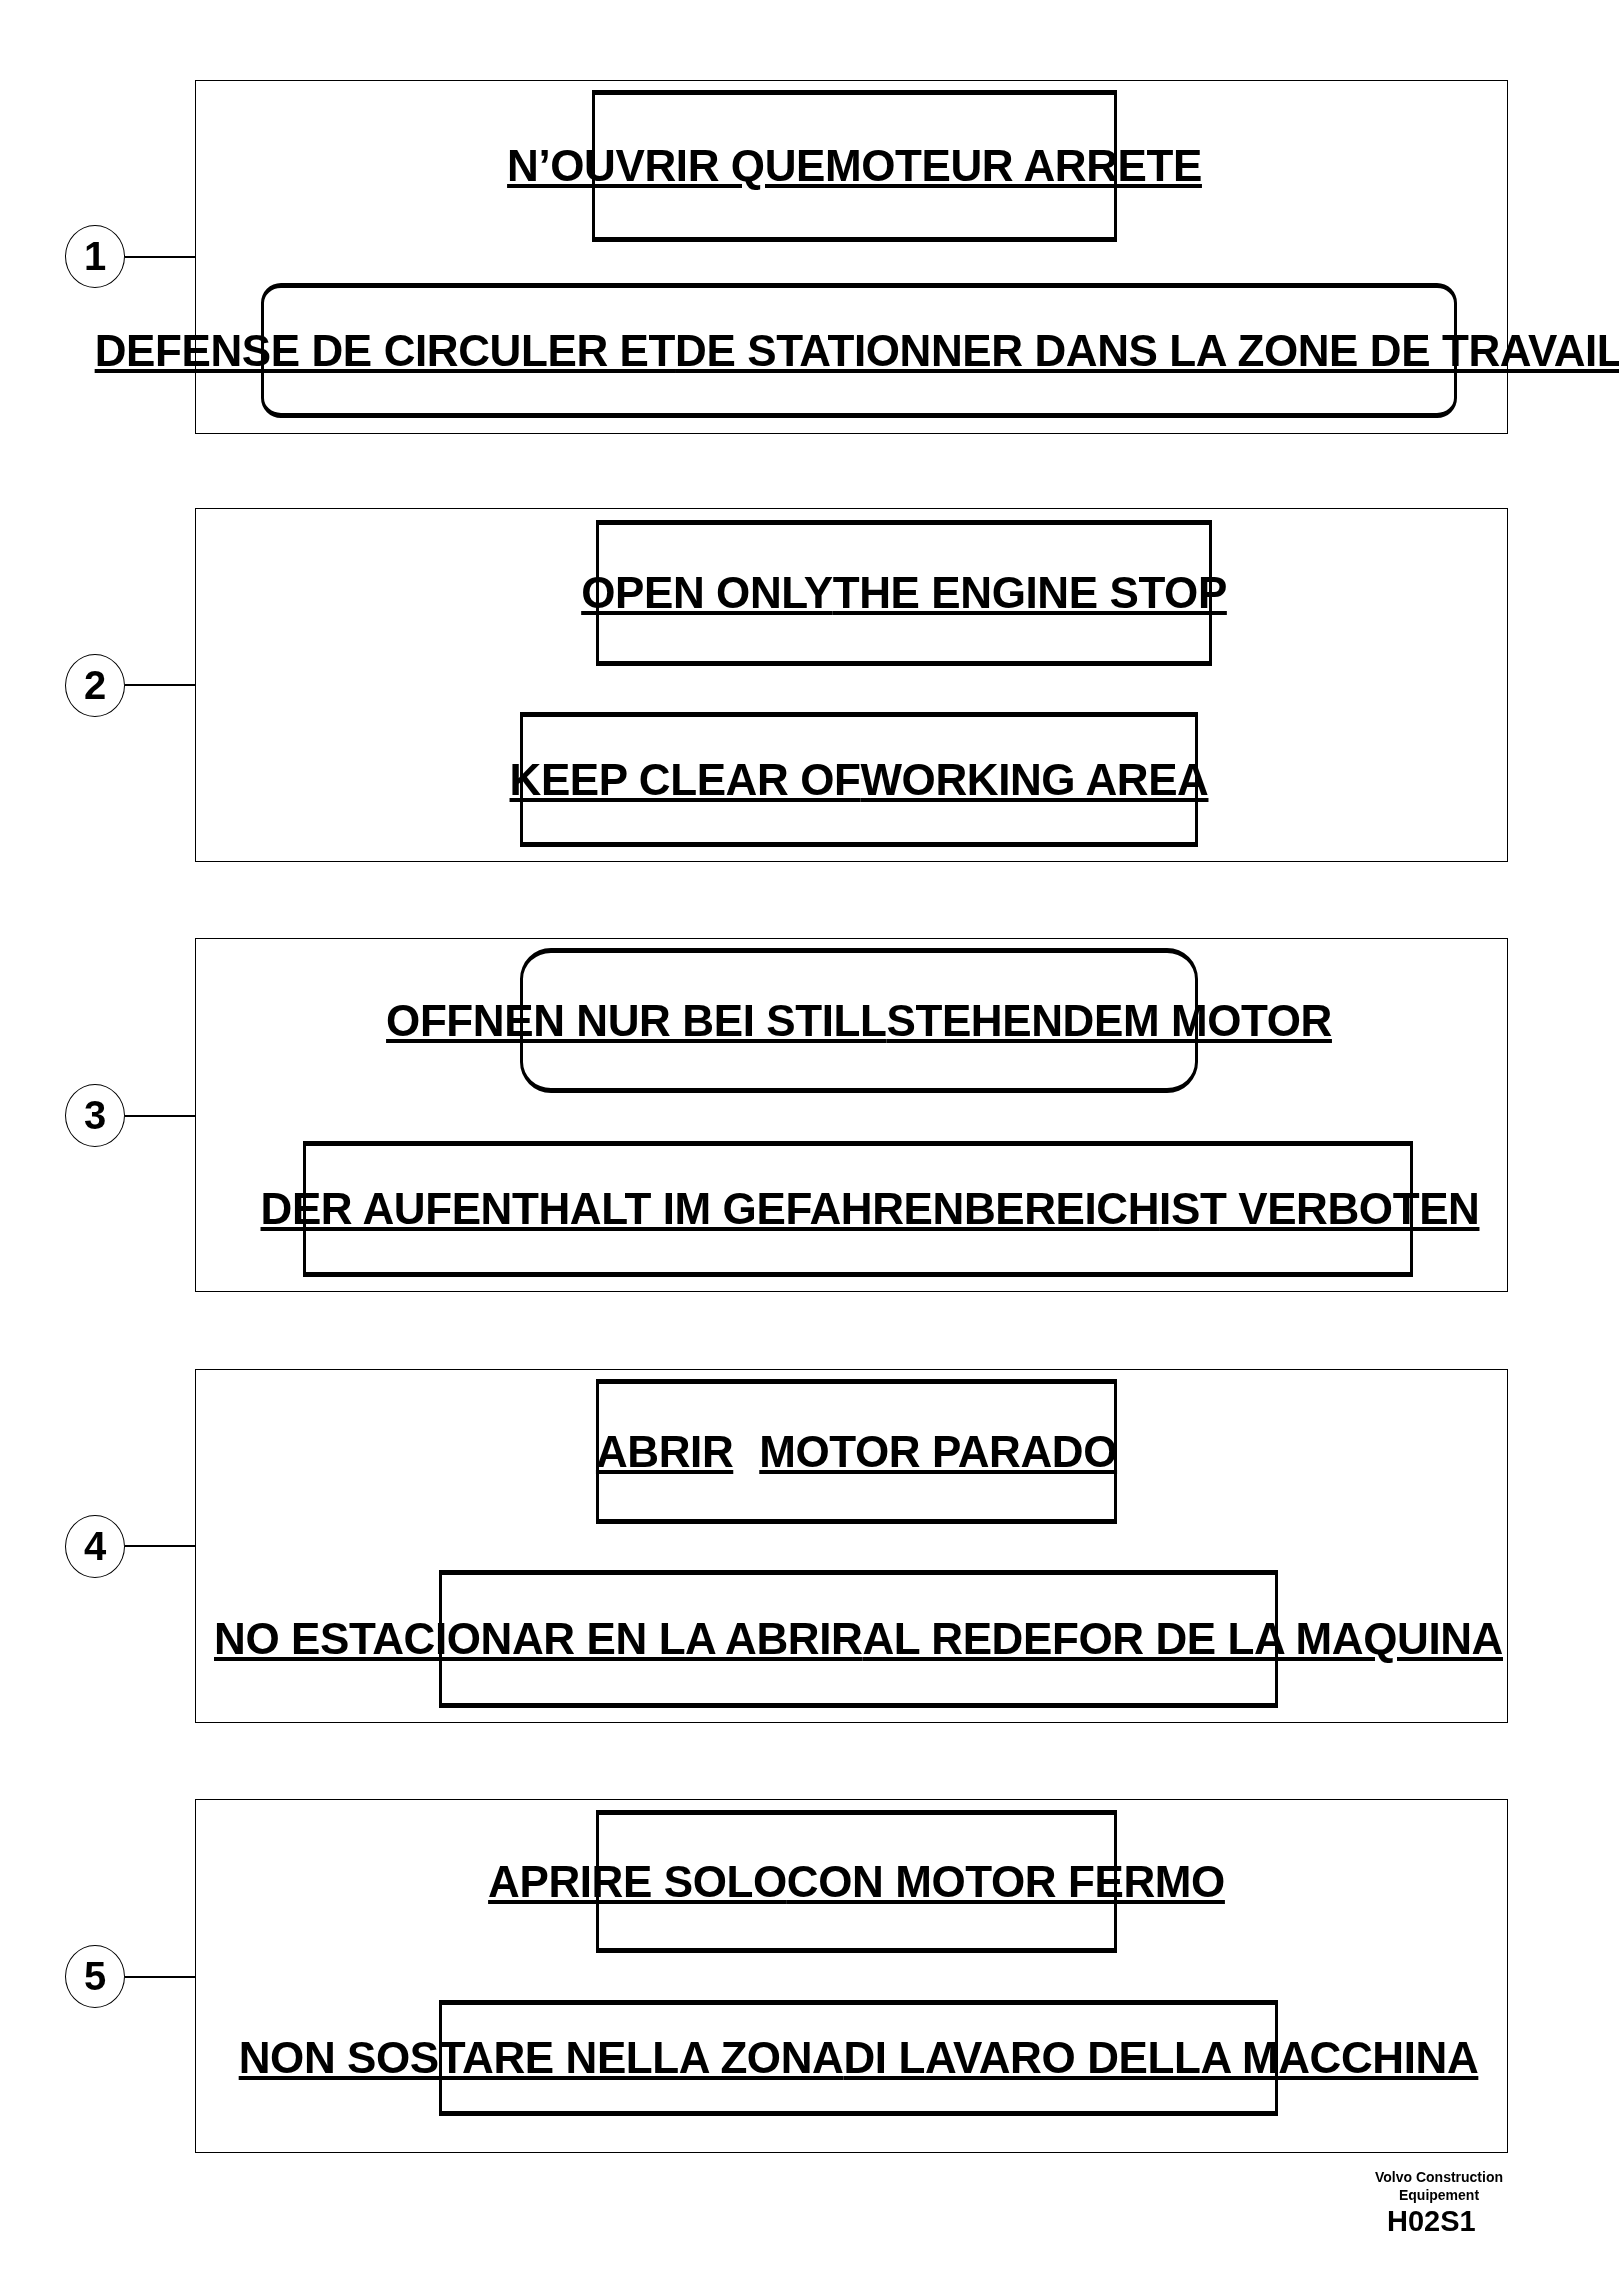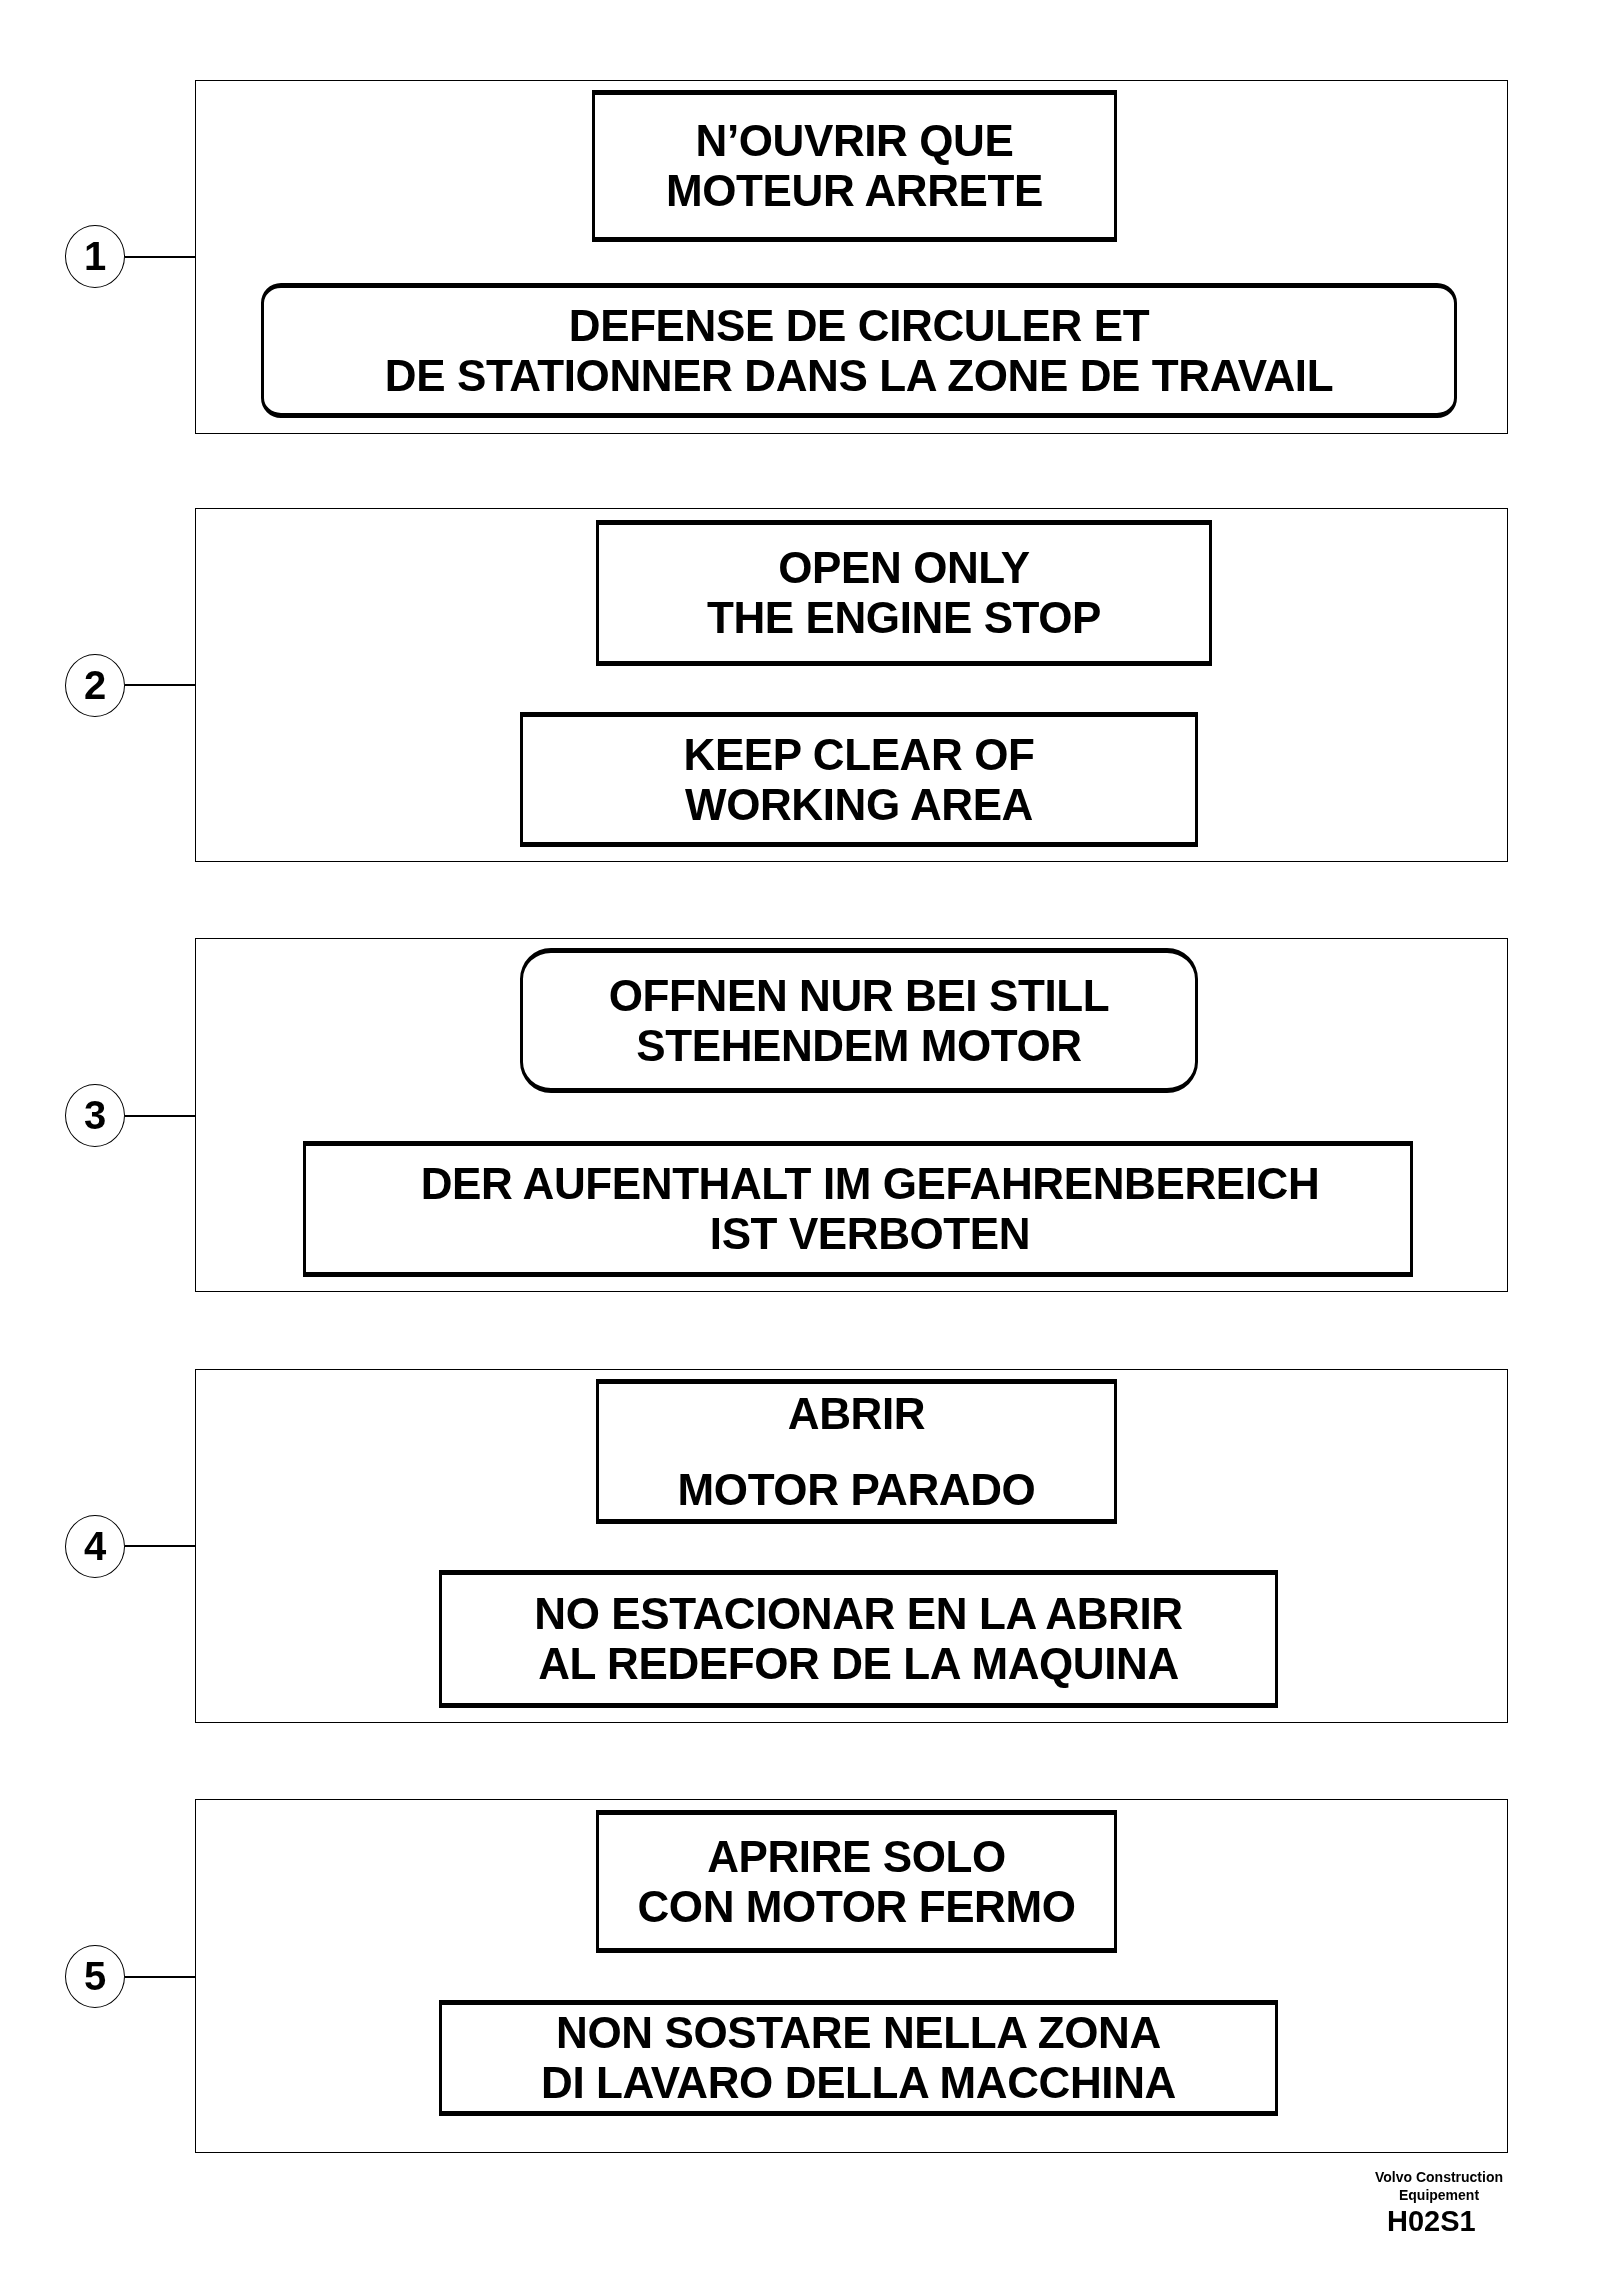--- a/index.html
+++ b/index.html
@@ -27,23 +27,23 @@
   .c1 { top: 225px; } .c2 { top: 654px; } .c3 { top: 1084px; } .c4 { top: 1515px; } .c5 { top: 1945px; }
 
   
   .leader { position: absolute; left: 125px; width: 70px; height: 1.5px; background: #000000; }
   .l1 { top: 256px; } .l2 { top: 684px; } .l3 { top: 1115px; } .l4 { top: 1545px; } .l5 { top: 1976px; }
 
   
   .sign {
     position: absolute; box-sizing: border-box; background: #ffffff;
     border: solid #000000; border-width: 5.1px 3.7px;
-    display: flex; flex-direction: column; align-items: center; justify-content: center;
+    display: flex; flex-direction: row; align-items: center; justify-content: center;
     text-align: center; font-weight: bold; font-size: 44px; line-height: 50px;
-    letter-spacing: -0.4px; white-space: nowrap;
+    letter-spacing: -0.4px; white-space: nowrap; text-decoration: underline;
   }
   .s1a { left: 592px; top: 90px;  width: 525px;  height: 152px; }
   .s1b { left: 261px; top: 283px;  width: 1196px; height: 135px; border-radius: 20px; }
   .s2a { left: 596px; top: 520px;  width: 616px;  height: 146px; }
   .s2b { left: 520px; top: 712px;  width: 678px;  height: 135px; }
   .s3a { left: 520px; top: 948px; width: 678px;  height: 145px; border-radius: 31px; }
   .s3b { left: 303px; top: 1141px; width: 1110px; height: 136px; padding-left: 24px; }
   .s4a { left: 596px; top: 1379px; width: 521px;  height: 145px; gap: 26px; }
   .s4b { left: 439px; top: 1570px; width: 839px; height: 138px; }
   .s5a { left: 596px; top: 1810px; width: 521px;  height: 143px; }

